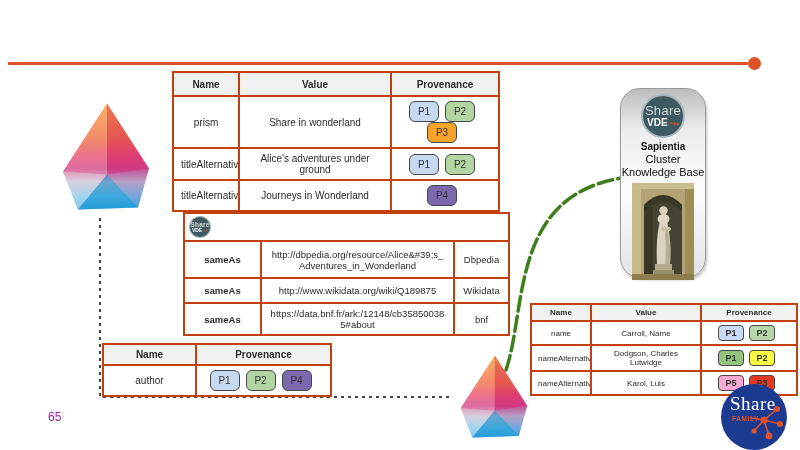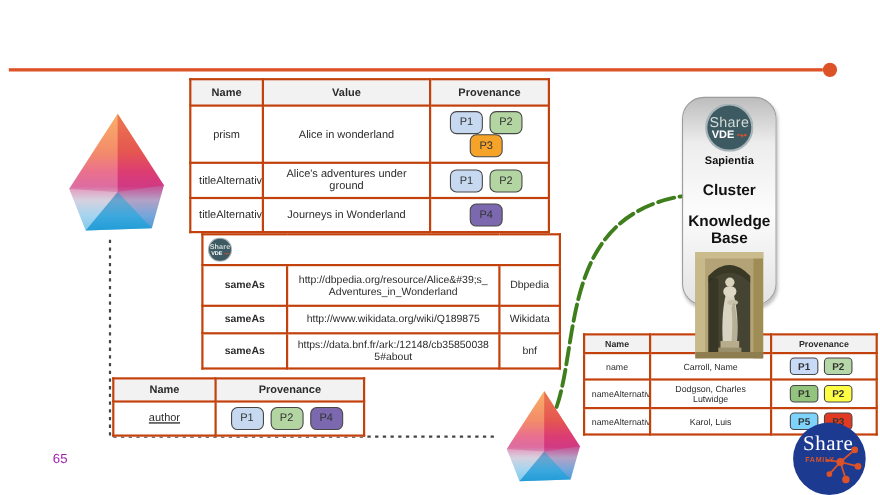--- a/index.html
+++ b/index.html
@@ -28,21 +28,21 @@
   #sameas-table td { padding:4px 7px; word-break:break-all; }
   #sameas-table td:first-child { font-weight:bold; word-break:normal; }
   #sameas-table tr.logo-row td { padding:2px 4px; height:23px; }
   #sameas-table tbody tr:nth-child(2) { height:37px; }
   #sameas-table tbody tr:nth-child(3) { height:25px; }
   #sameas-table tbody tr:nth-child(4) { height:25px; }
 
   #author-table { left:102px; top:343px; width:228px; font-size:10px; }
   #author-table th, #author-table td { padding:4px 8px; }
   #author-table thead tr { height:20px; }
-  #author-table tbody tr { height:30px;text-decoration:underline; }
+  #author-table tbody tr { height:30px; }
 
   #names-table { left:530px; top:303px; width:266px; font-size:8px; }
   #names-table th, #names-table td { padding:3px 6px; }
   #names-table thead tr { height:17px; }
   #names-table tbody tr { height:21px; }
 
   
   .pill { display:inline-flex; align-items:center; justify-content:center; width:30px; height:21px; border:1.5px solid #474747; border-radius:6px; margin-right:6px; font-size:10px; color:#333; }
   #names-table .pill { width:26px; height:16px; border-radius:4px; font-size:9px; font-weight:bold; margin-right:5px; }
 
@@ -54,21 +54,21 @@
   .vde-badge .l2 .tick { color:#dd5226; font-size:8px; }
   .vde-small-wrap { width:22px; height:22px; }
   .vde-small-wrap .vde-badge { transform:scale(0.5); transform-origin:top left; }
 
   
   .card { position:absolute; left:620px; top:88px; width:86px; height:190px; border-radius:20px; z-index:3;
           background:linear-gradient(180deg,#bdbdbd 0%, #ededed 22%, #fcfcfc 55%, #e3e3e3 100%);
           border:1px solid #9c9c9c; box-shadow:1px 2px 3px rgba(0,0,0,0.25); text-align:center; }
   .card .vde-badge { margin:5px auto 3px auto; }
   .card-title { font-size:10px; font-weight:bold; color:#111;text-align:center; }
-  .card-sub { font-size:14px; font-weight:bold; color:#111; margin-top:12px; }
+  .card-sub { font-size:11px; font-weight:normal; color:#111; margin-top:1px; }
   .statue { display:block; margin:5px auto 0 auto; }
 
   
   .prism { position:absolute; z-index:2; }
   #prism-left { left:62px; top:100px; }
   #prism-right { left:460px; top:353px; }
 
   
   .family-logo { position:absolute; left:721px; top:384px; width:66px; height:66px; border-radius:50%; background:#1d3a91; overflow:hidden; z-index:3; }
   .family-logo .share { position:absolute; left:9px; top:9px; font-family:"Liberation Serif", serif; font-size:19px; color:#ffffff; letter-spacing:0.5px; }
@@ -127,21 +127,21 @@
     <thead>
         <tr>
           <th>Name</th>
           <th>Value</th>
           <th>Provenance</th>
         </tr>
       </thead>
     <tbody>
         <tr>
           <td>prism</td>
-          <td>Alice in wonderland</td>
+          <td>Share in wonderland</td>
           <td><span class="pill" style="background: rgb(198, 217, 241);">P1</span><span class="pill" style="background: rgb(178, 213, 162);">P2</span><span class="pill" style="background: rgb(245, 163, 41);">P3</span></td>
         </tr>
         <tr>
           <td>titleAlternative</td>
           <td>Alice's adventures under ground</td>
           <td><span class="pill" style="background: rgb(198, 217, 241);">P1</span><span class="pill" style="background: rgb(178, 213, 162);">P2</span></td>
         </tr>
         <tr>
           <td>titleAlternative</td>
           <td>Journeys in Wonderland</td>
@@ -224,21 +224,21 @@
           <td><span class="pill" style="background: rgb(201, 218, 248);">P1</span><span class="pill" style="background: rgb(182, 215, 168);">P2</span></td>
         </tr>
         <tr>
           <td>nameAlternative</td>
           <td>Dodgson, Charles Lutwidge</td>
           <td><span class="pill" style="background: rgb(147, 196, 125);">P1</span><span class="pill" style="background: rgb(253, 253, 68);">P2</span></td>
         </tr>
         <tr>
           <td>nameAlternative</td>
           <td>Karol, Luis</td>
-          <td><span class="pill" style="background: #7dd3fc;">P5</span><span class="pill" style="background: rgb(226, 58, 34);">P3</span></td>
+          <td><span class="pill" style="background: #f9a8d4;">P5</span><span class="pill" style="background: rgb(226, 58, 34);">P3</span></td>
         </tr>
       </tbody>
   </table>
 
   <div class="card">
     <div class="vde-badge">
       <span class="l1">Share</span>
       <span class="l2"><span>VDE</span><span class="tick"> ⤳•</span></span>
     </div>
     <div class="card-title">Sapientia</div>

